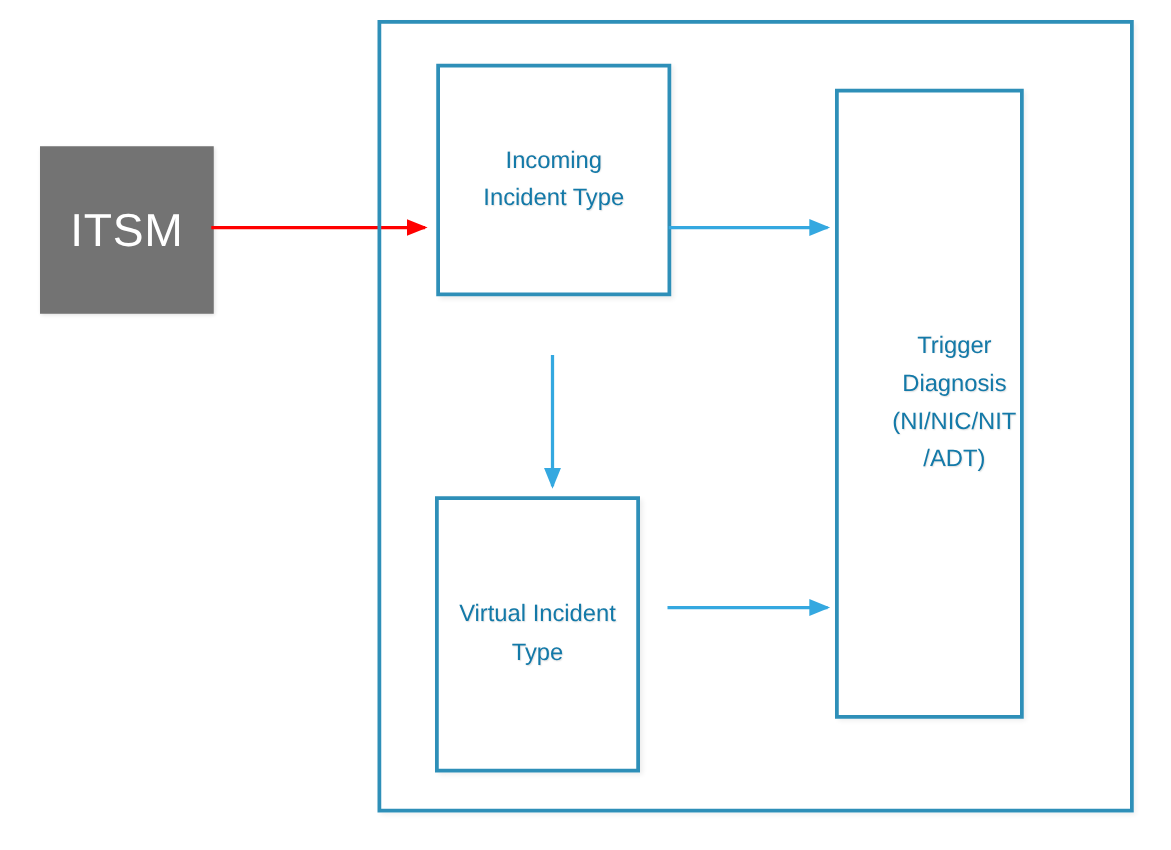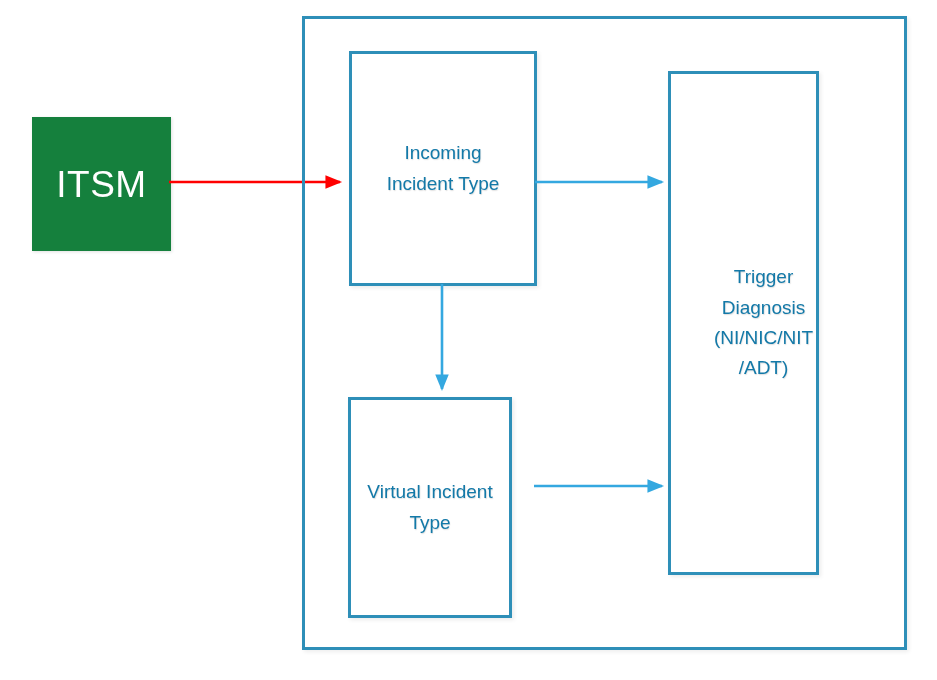--- a/index.html
+++ b/index.html
@@ -19,21 +19,21 @@
     overflow: hidden;
   }
 
   
   .itsm-box {
     position: absolute;
     left: 32px;
     top: 117px;
     width: 139px;
     height: 134px;
-    background: #15803d;
+    background: #737373;
     display: flex;
     align-items: center;
     justify-content: center;
     box-shadow: 1px 1px 3px rgba(0,0,0,0.12);
   }
   .itsm-label {
     color: #ffffff;
     font-size: 37px;
     line-height: 1;
     letter-spacing: 0.5px;
@@ -72,21 +72,21 @@
     text-align: center;
     padding: 0 6px;
     white-space: pre-line;
     text-shadow: 0.6px 0.6px 1.2px rgba(0,0,0,0.14);
   }
 
   .box-incoming {
     left: 349px;
     top: 51px;
     width: 188px;
-    height: 235px;
+    height: 186px;
   }
   .box-virtual {
     left: 348px;
     top: 397px;
     width: 164px;
     height: 221px;
   }
   .box-trigger {
     left: 668px;
     top: 71px;

